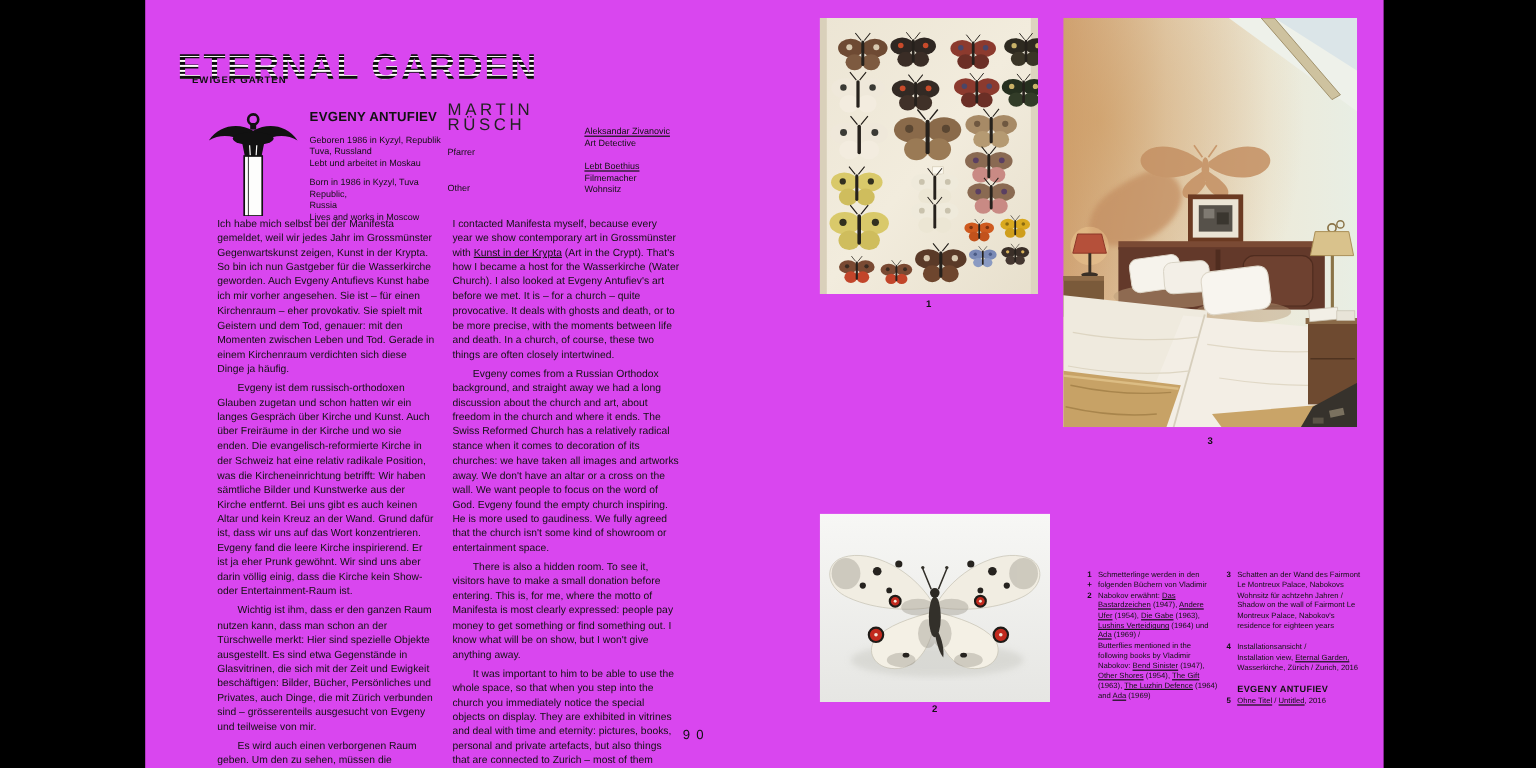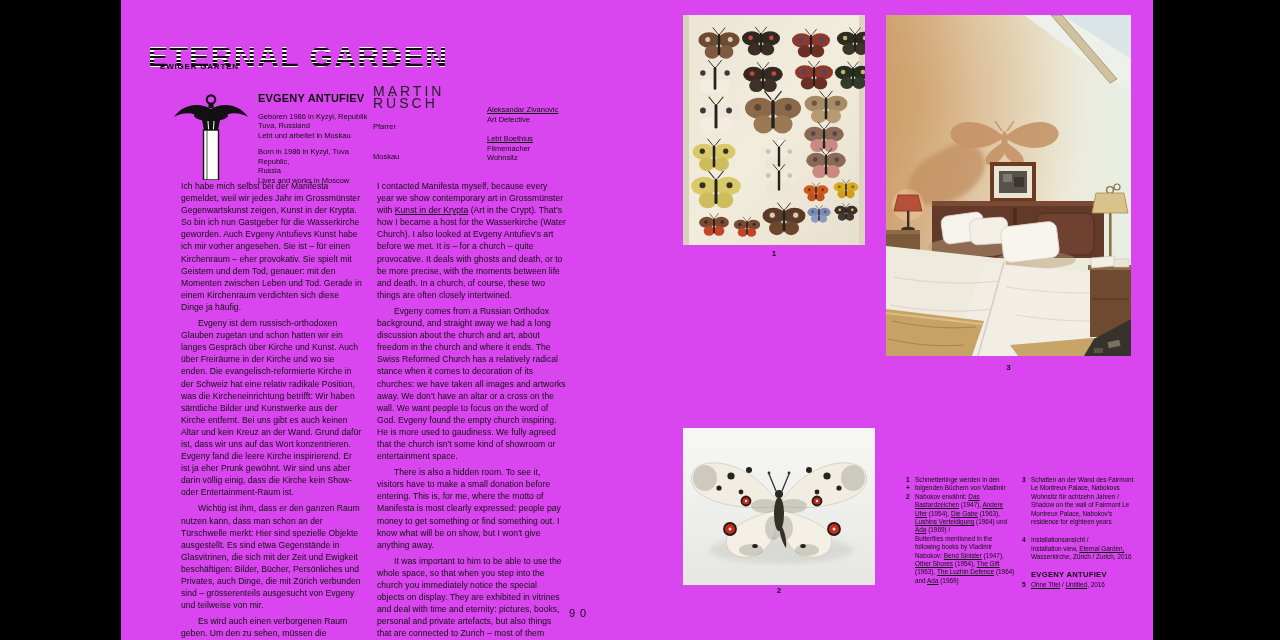--- a/index.html
+++ b/index.html
@@ -90,21 +90,21 @@
 Lebt und arbeitet in Moskau</div>
     <div class="bio">Born in 1986 in Kyzyl, Tuva Republic,
 Russia
 Lives and works in Moscow</div>
   </div>
 
   <div class="abs pastor-block">
     <div class="pastor-name">MARTIN
 RÜSCH</div>
     <div class="role role-de">Pfarrer</div>
-    <div class="role role-en">Moskau</div>
+    <div class="role role-en">Other</div>
   </div>
 
   <div class="abs credits">
     <div class="credit">
       <span class="u">Aleksandar Zivanovic</span><br>
       <span>Art Detective</span>
     </div>
     <div class="credit">
       <span class="u">Lebt Boethius</span><br>
       <span style="white-space:pre-line">Filmemacher

